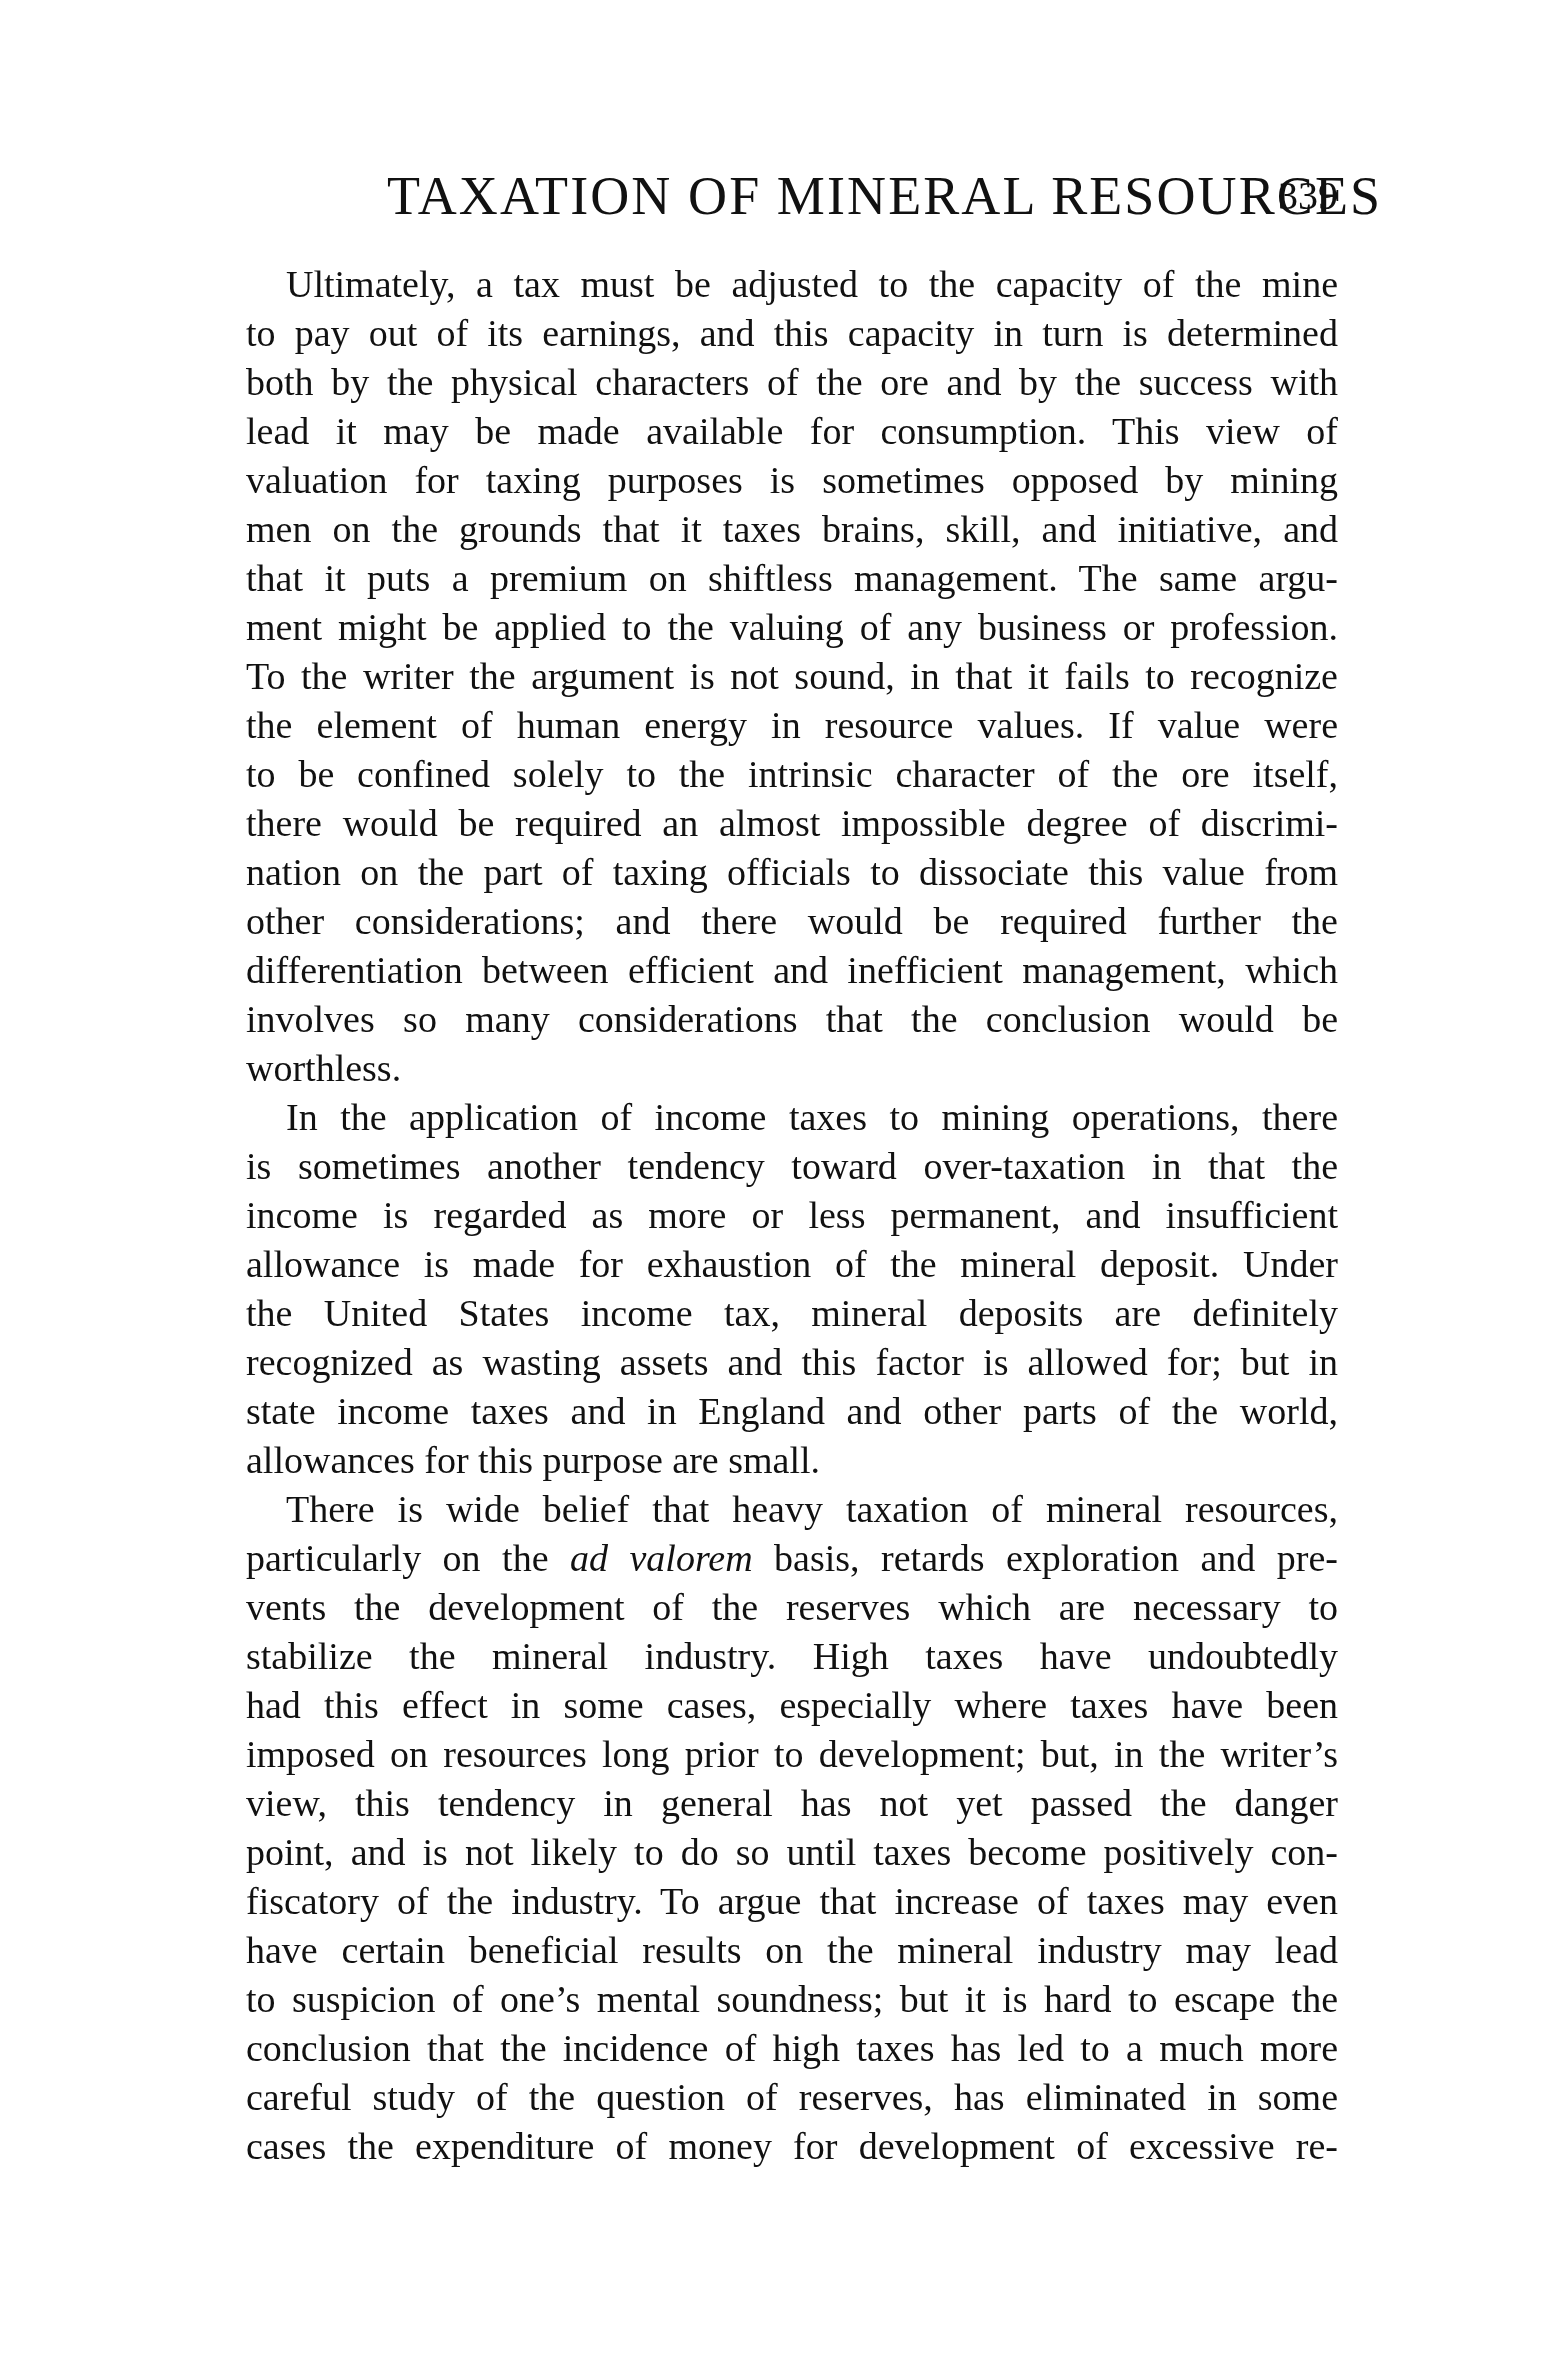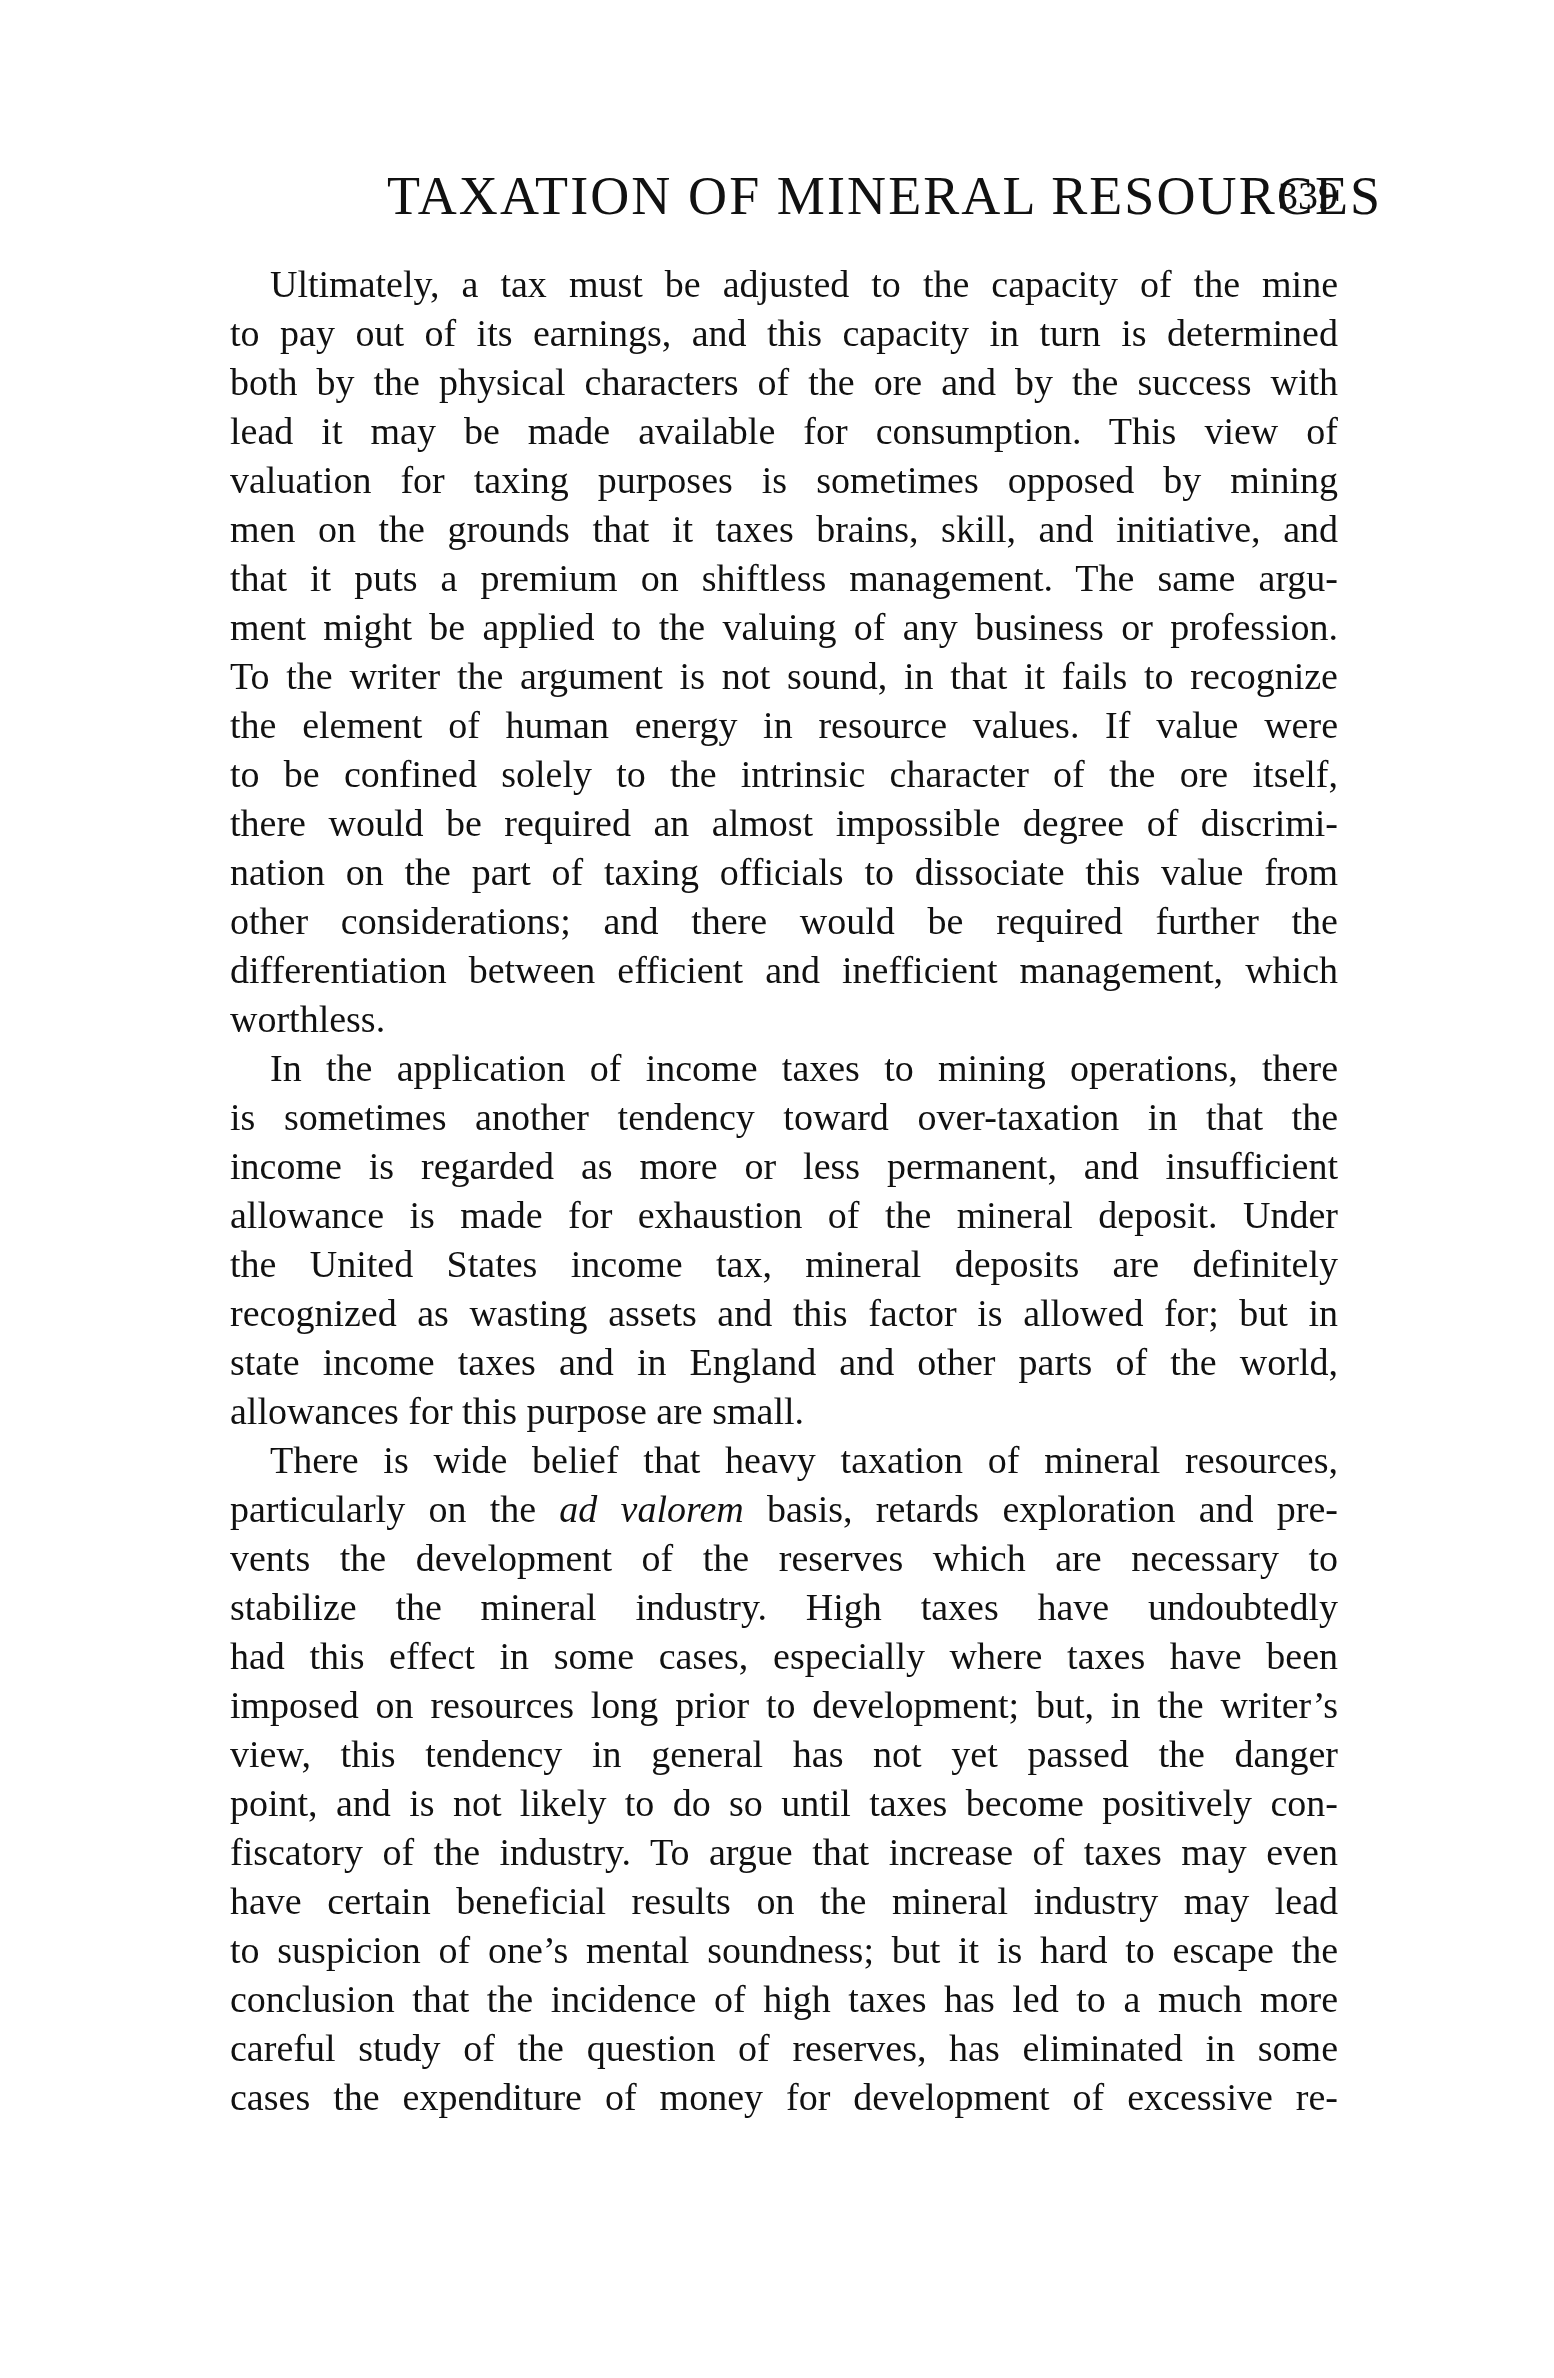--- a/index.html
+++ b/index.html
@@ -54,20 +54,21 @@
     font-size: 38px;
     line-height: 49px;
   }
   .line {
     display: block;
     height: 49px;
     white-space: nowrap;
     text-align: justify;
     text-align-last: justify;
     overflow: visible;
+    margin-left: 16px;
   }
   .line.indent {
     padding-left: 40px;
   }
   .line.last {
     text-align: left;
     text-align-last: left;
   }
   .line .it {
     font-style: italic;
@@ -94,20 +95,21 @@
       <span class="line">men on the grounds that it taxes brains, skill, and initiative, and</span>
       <span class="line">that it puts a premium on shiftless management.  The same argu-</span>
       <span class="line">ment might be applied to the valuing of any business or profession.</span>
       <span class="line">To the writer the argument is not sound, in that it fails to recognize</span>
       <span class="line">the element of human energy in resource values.  If value were</span>
       <span class="line">to be confined solely to the intrinsic character of the ore itself,</span>
       <span class="line">there would be required an almost impossible degree of discrimi-</span>
       <span class="line">nation on the part of taxing officials to dissociate this value from</span>
       <span class="line">other considerations; and there would be required further the</span>
       <span class="line">differentiation between efficient and inefficient management, which</span>
+      <span class="line">involves so many considerations that the conclusion would be</span>
       <span class="line last">worthless.</span>
     </div>
 
     <div>
       <span class="line indent">In the application of income taxes to mining operations, there</span>
       <span class="line">is sometimes another tendency toward over-taxation in that the</span>
       <span class="line">income is regarded as more or less permanent, and insufficient</span>
       <span class="line">allowance is made for exhaustion of the mineral deposit.  Under</span>
       <span class="line">the United States income tax, mineral deposits are definitely</span>
       <span class="line">recognized as wasting assets and this factor is allowed for; but in</span>

